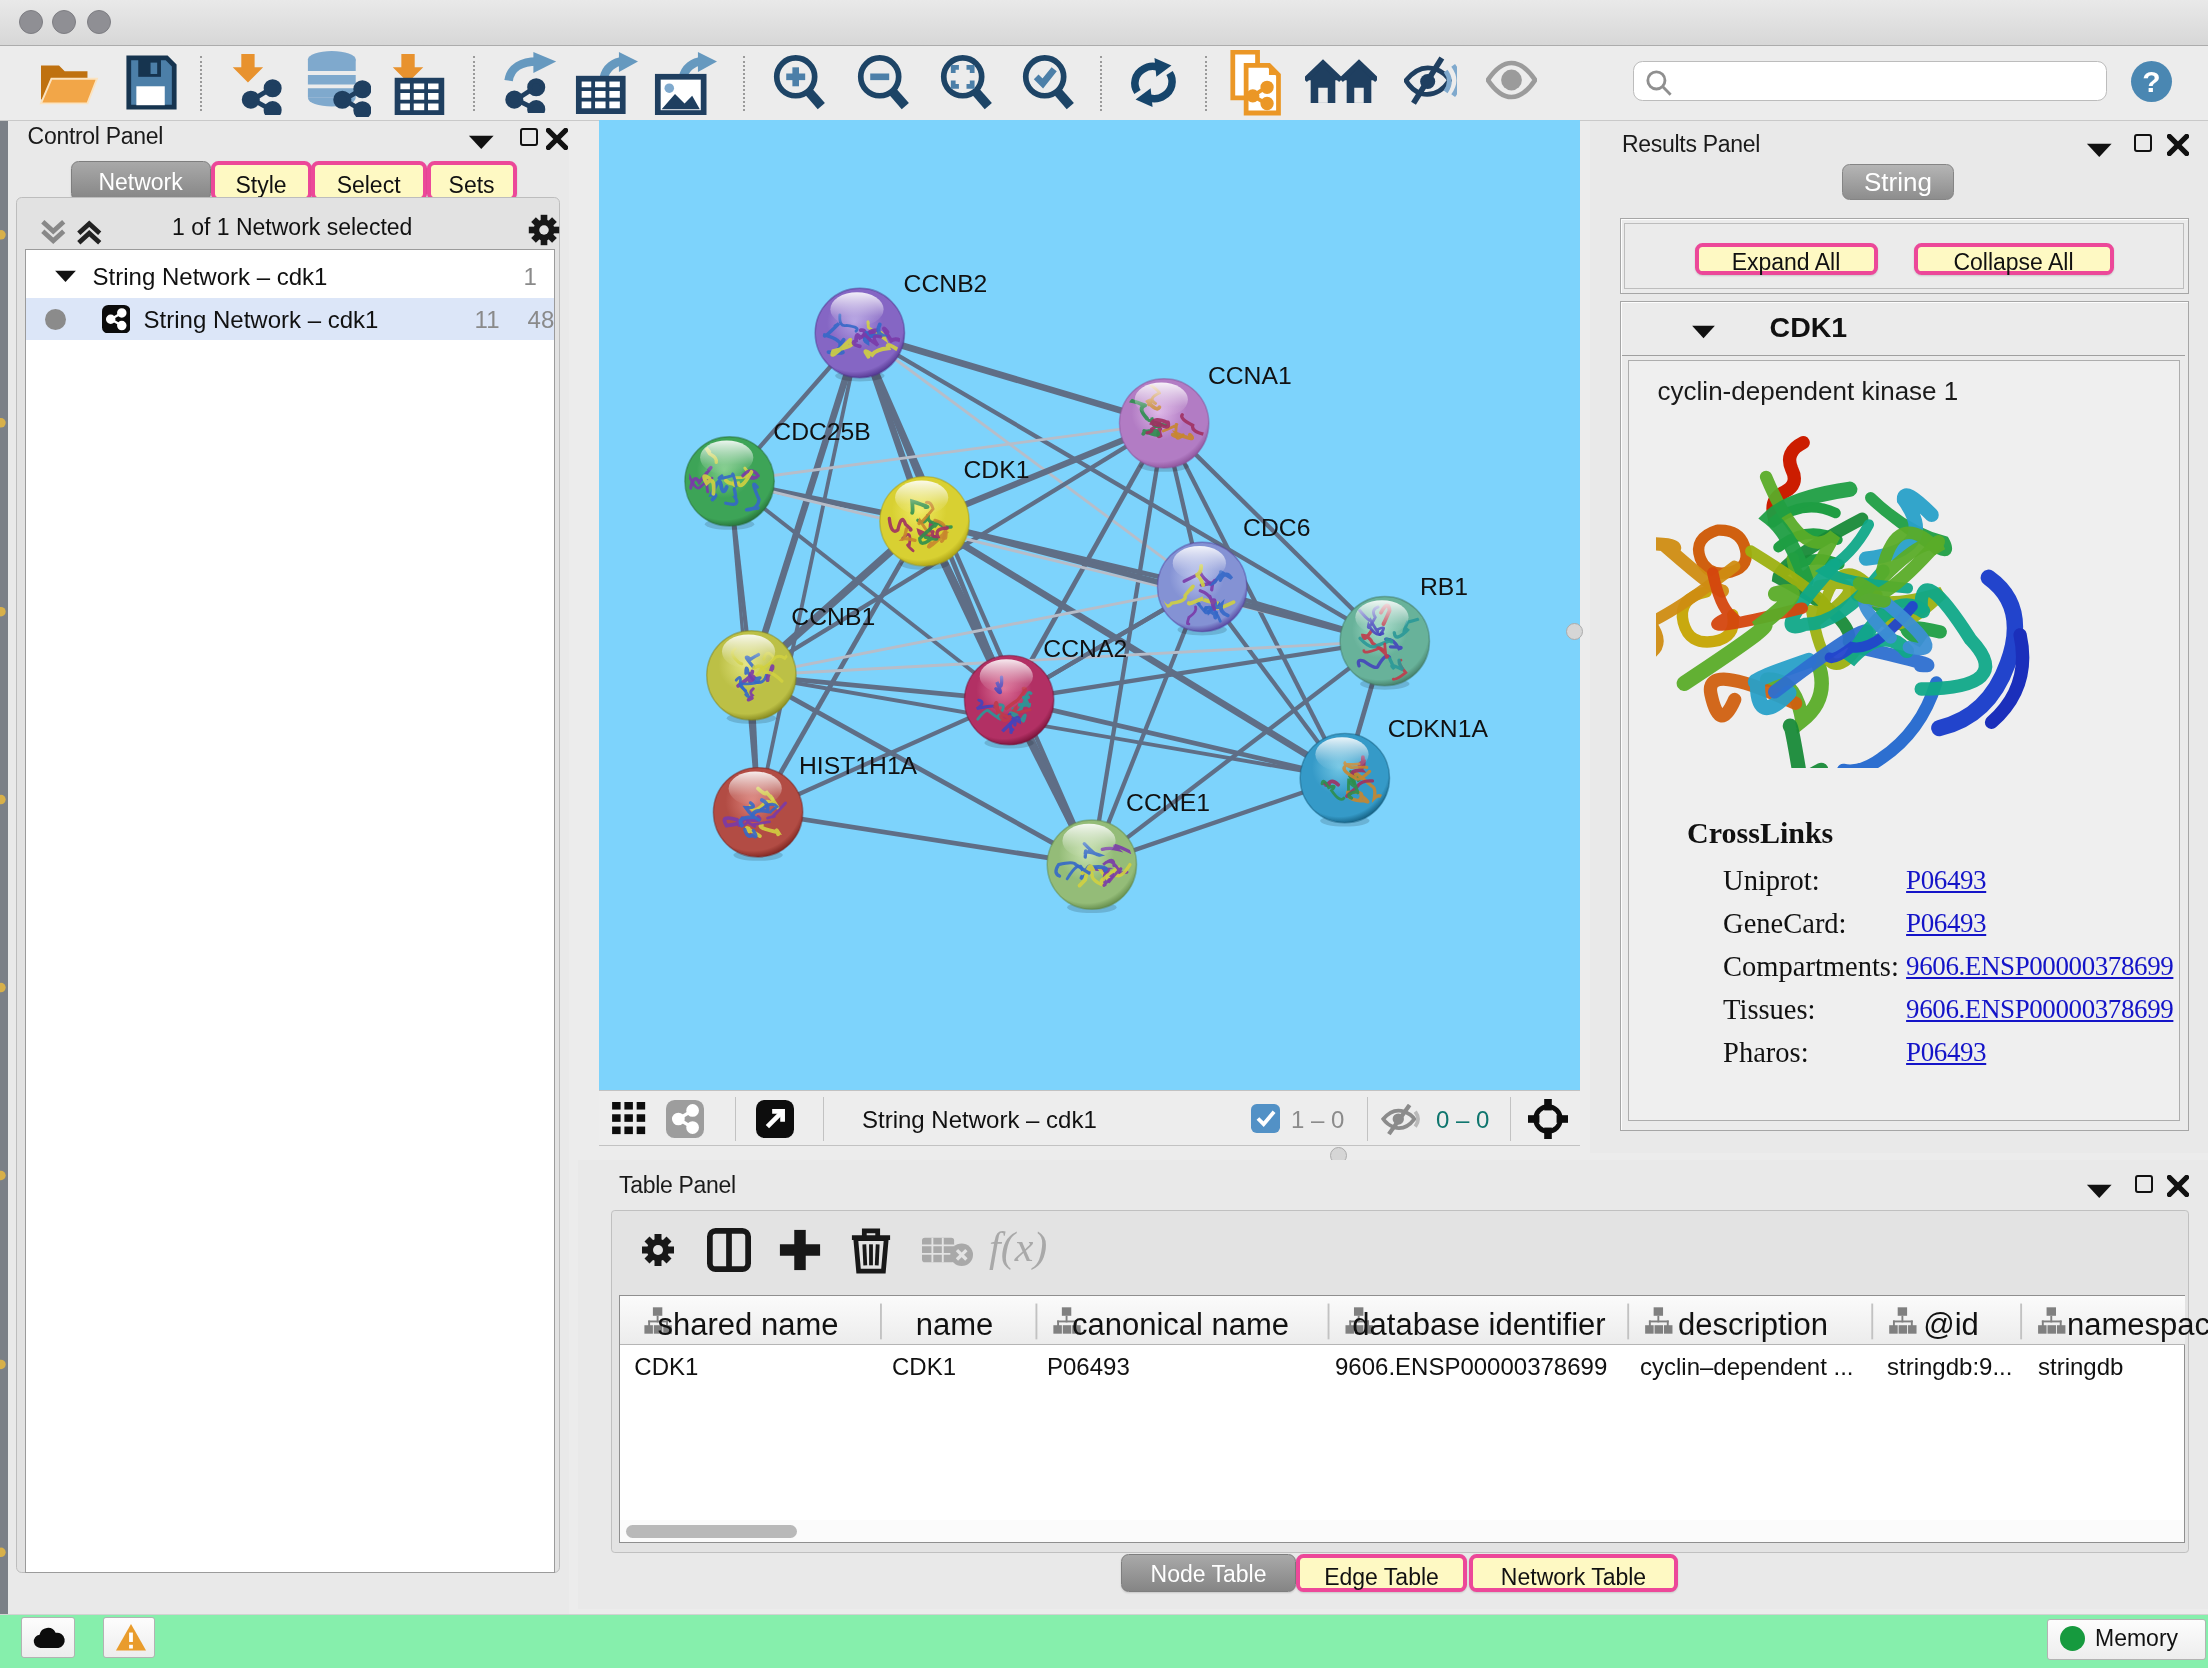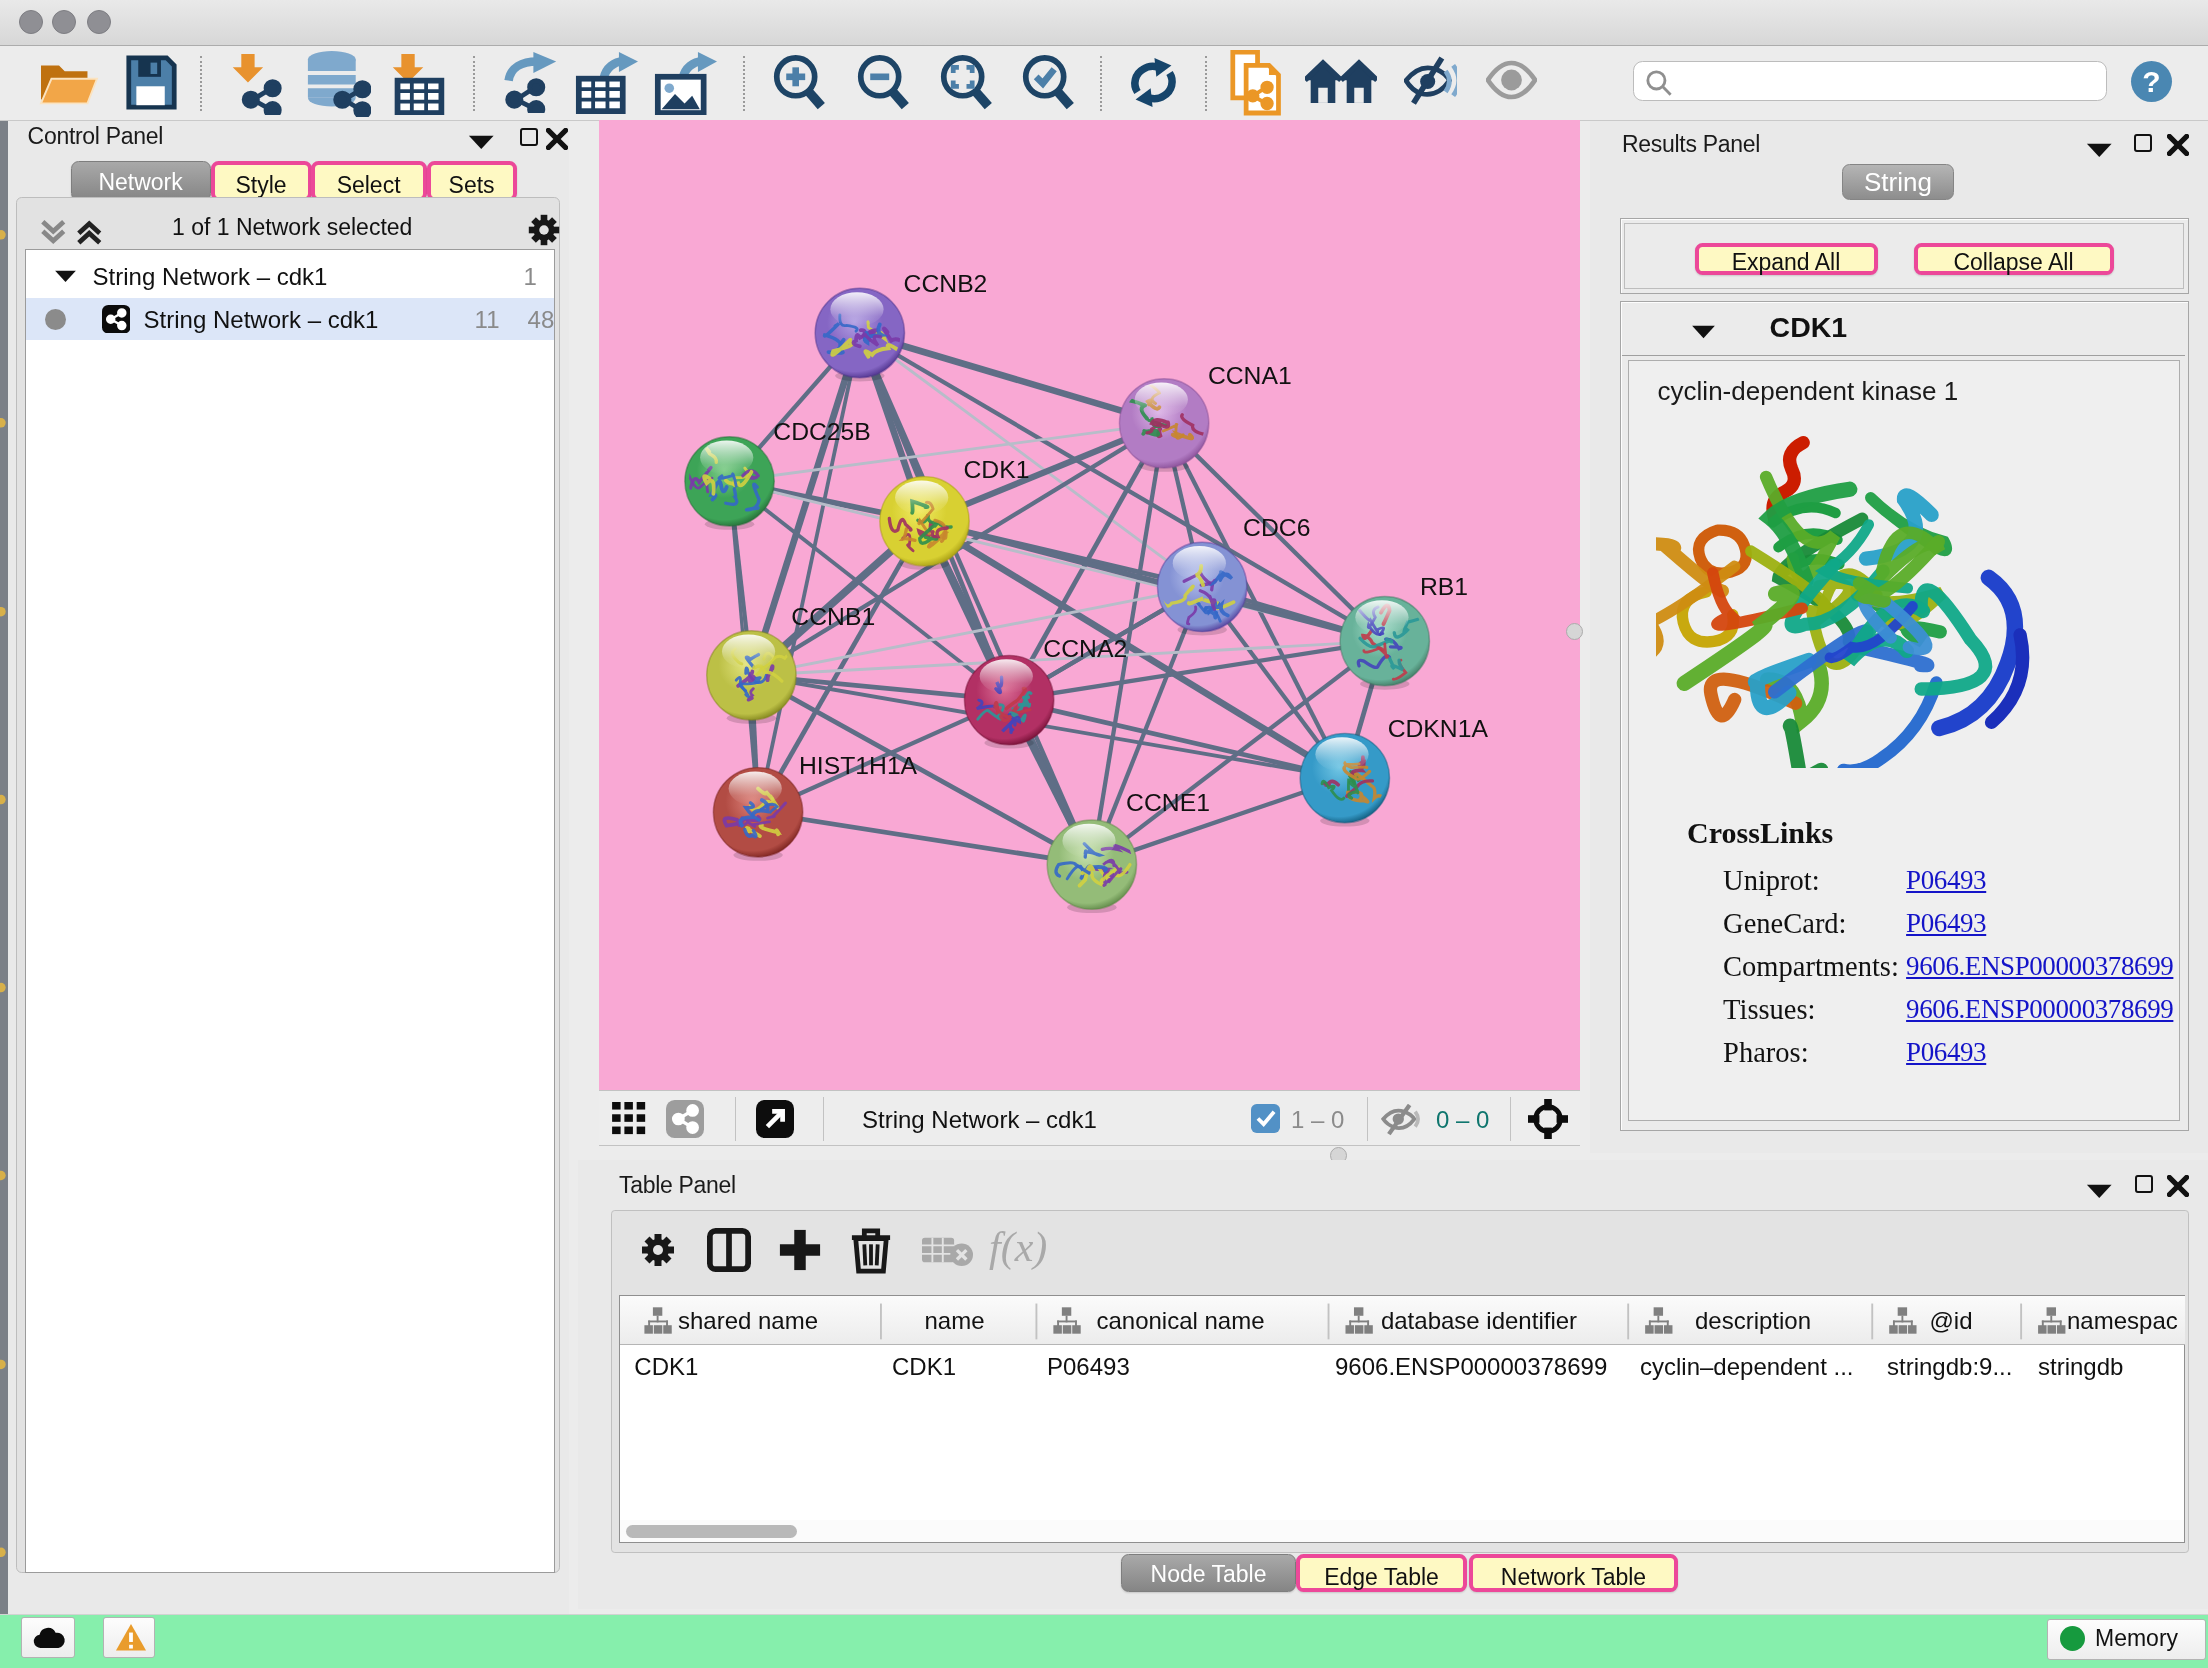--- a/index.html
+++ b/index.html
@@ -19,36 +19,36 @@
 .ptitle { font-size:23px; color:#1a1a1a; letter-spacing:-0.3px; }
 .tabbtn { position:absolute; height:40px; border-radius:7.6px; background:#fef9c3; border:4px solid #ec4899; color:#111; font-size:23px; text-align:center; box-shadow:0 1px 1.9px rgba(0,0,0,.15);}
 .tabsel { background:linear-gradient(#a9a9a9,#858585); color:#fff; border:1px solid #7e7e7e; }
 
 #cpanel { left:7.6px; top:121px; width:561px; height:1547px; background:#e9e9e9; }
 #cpbox { position:absolute; left:8.6px; top:76px; width:544px; height:1376px; background:#e2e2e2; border:1px solid #bdbdbd; border-radius:5.7px; }
 #cphead { position:absolute; left:8.6px; top:80px; width:542px; height:51px; }
 #cptree { position:absolute; left:17px; top:128px; width:530px; height:1324px; background:#fff; border:1px solid #9b9b9b; }
 .trow { position:absolute; left:0; width:528px; height:42px; font-size:24px; color:#111; }
 
-#canvas { left:599px; top:120px; width:981px; height:970px; background:#f9a8d4; }
+#canvas { left:599px; top:120px; width:981px; height:970px; background:#7dd3fc; }
 #statusbar { left:599px; top:1090px; width:981px; height:56px; background:#ededed; border-top:1px solid #c2c2c2; border-bottom:1px solid #c2c2c2; }
 .ssep { position:absolute; top:5.7px; height:44px; width:0; border-left:1px solid #c2c2c2; }
 
 #rpanel { left:1590px; top:121px; width:618px; height:1032px; background:#e9e9e9; }
 .sunken { background:#ebebeb; border:1px solid #a6a6a6; box-shadow:inset 1px 1px 0 #fdfdfd; }
 
 #tpanel { left:578px; top:1160px; width:1630px; height:449px; background:#e9e9e9; }
 #tbox { position:absolute; left:33px; top:50px; width:1578px; height:343px; background:#e3e3e3; border:1px solid #c0c0c0; border-radius:3.8px; }
 #ttable { position:absolute; left:41px; top:135px; width:1566px; height:244px; background:#fff; border:1px solid #8f8f8f; }
 
 #bottombar { left:0; top:1614px; width:2208px; height:54px; background:#86efac; border-top:1px solid #d2d2d2; }
 .squarebtn { position:absolute; border:1.9px solid #b3b3b3; background:#f4f4f4; border-radius:2.9px; }
 a.link { color:#1414c8; text-decoration:underline; }
 .serif { font-family:"Liberation Serif", serif;margin-left:37px; }
-.hcell { font-size:24px; color:#111; text-align:center; }
+.hcell { font-size:31px; color:#111; text-align:center; }
 .dcell { font-size:24px; color:#111; }
 </style>
 </head>
 <body>
 <div class="abs" id="titlebar">
   <div class="tl" style="left:19px"></div>
   <div class="tl" style="left:52px"></div>
   <div class="tl" style="left:87px"></div>
 </div>
 <div class="abs" id="toolbar">

